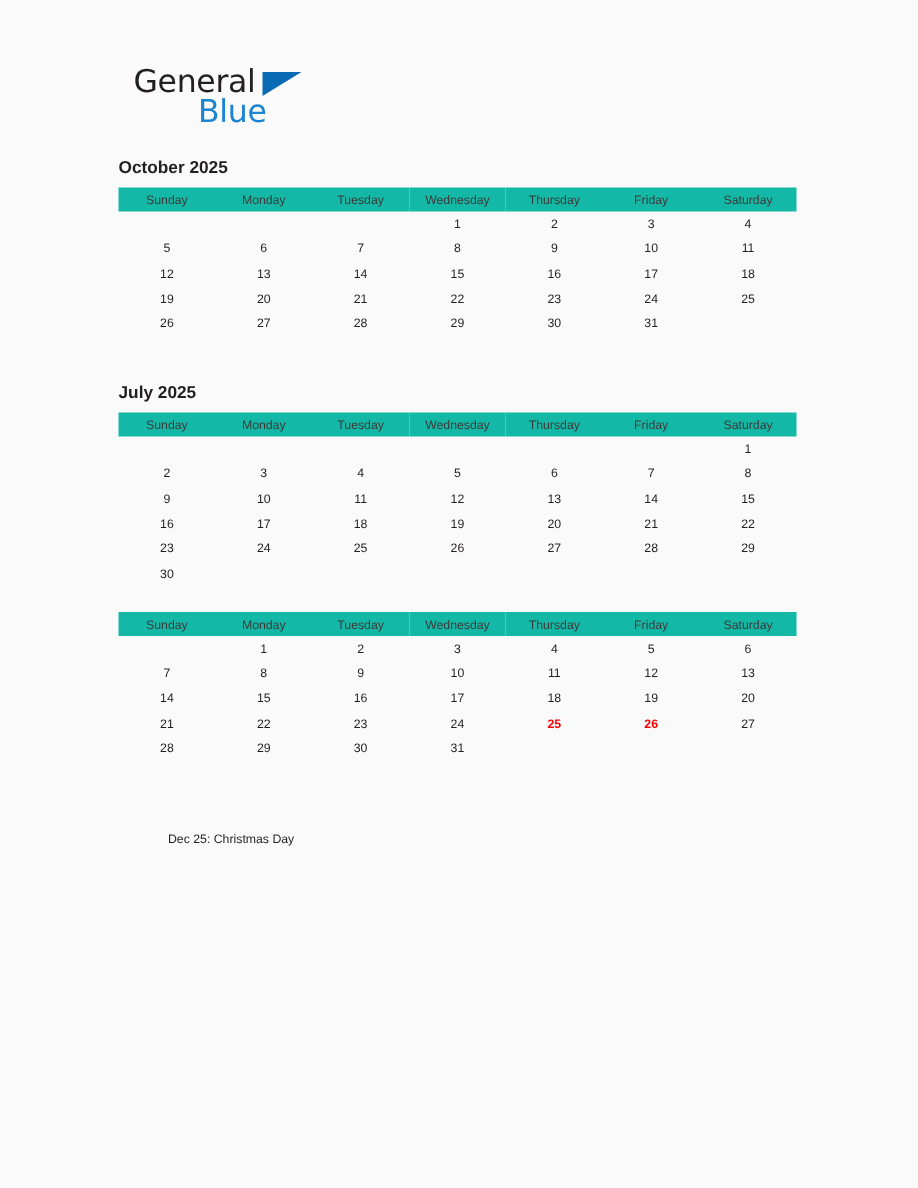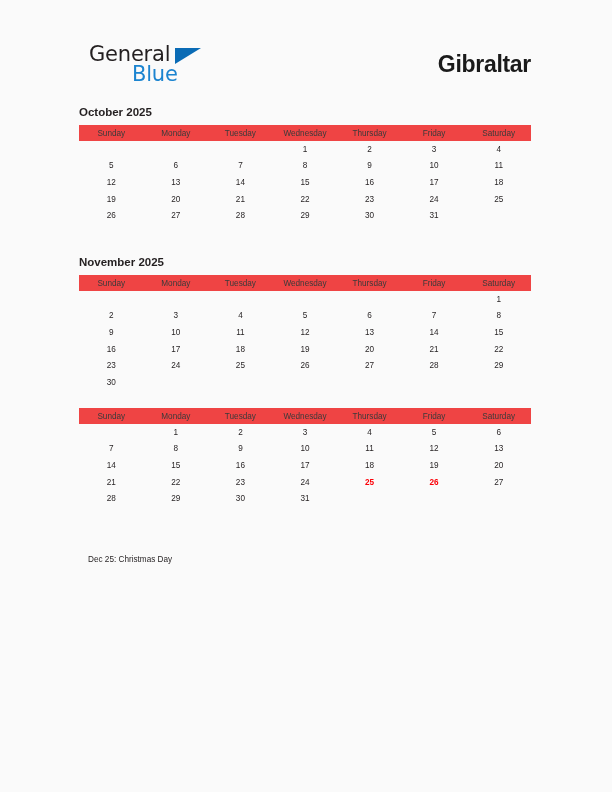--- a/index.html
+++ b/index.html
@@ -100,21 +100,21 @@
     letter-spacing: 0px;
   }
 
   table.cal {
     width: 452px;
     border-collapse: collapse;
     table-layout: fixed;
     margin-top: 4px;
   }
   table.cal th {
-    background: #ef4444;
+    background: #14b8a6;
     font-size: 8.2px;
     font-weight: normal;
     color: #3a3a3a;
     height: 16px;
     text-align: center;
     vertical-align: middle;
     padding: 0;
     border: none;
   }
   table.cal td {
@@ -140,34 +140,34 @@
     left: 88px;
     top: 553px;
     width: 440px;
   }
   .note-line {
     font-size: 8.2px;
     color: #231f20;
     line-height: 14px;
     height: 14px;
     white-space: nowrap;
+    margin-left: 24px;
   }
 </style>
 </head>
 <body>
 
 <div class="page">
 
   <div class="header">
     <div class="logo">
       <span class="logo-general">General</span>
       <span class="logo-tri"></span>
       <span class="logo-blue">Blue</span>
     </div>
-    <div class="country">Gibraltar</div>
   </div>
 
   <div class="month" id="month-0">
     <div class="month-title">October 2025</div>
     <table class="cal">
       <thead>
           <tr>
             <th>Sunday</th>
             <th>Monday</th>
             <th>Tuesday</th>
@@ -221,21 +221,21 @@
             <td>29</td>
             <td>30</td>
             <td>31</td>
             <td class="empty"></td>
           </tr>
         </tbody>
     </table>
   </div>
 
   <div class="month" id="month-1">
-    <div class="month-title">November 2025</div>
+    <div class="month-title">July 2025</div>
     <table class="cal">
       <thead>
           <tr>
             <th>Sunday</th>
             <th>Monday</th>
             <th>Tuesday</th>
             <th>Wednesday</th>
             <th>Thursday</th>
             <th>Friday</th>
             <th>Saturday</th>

